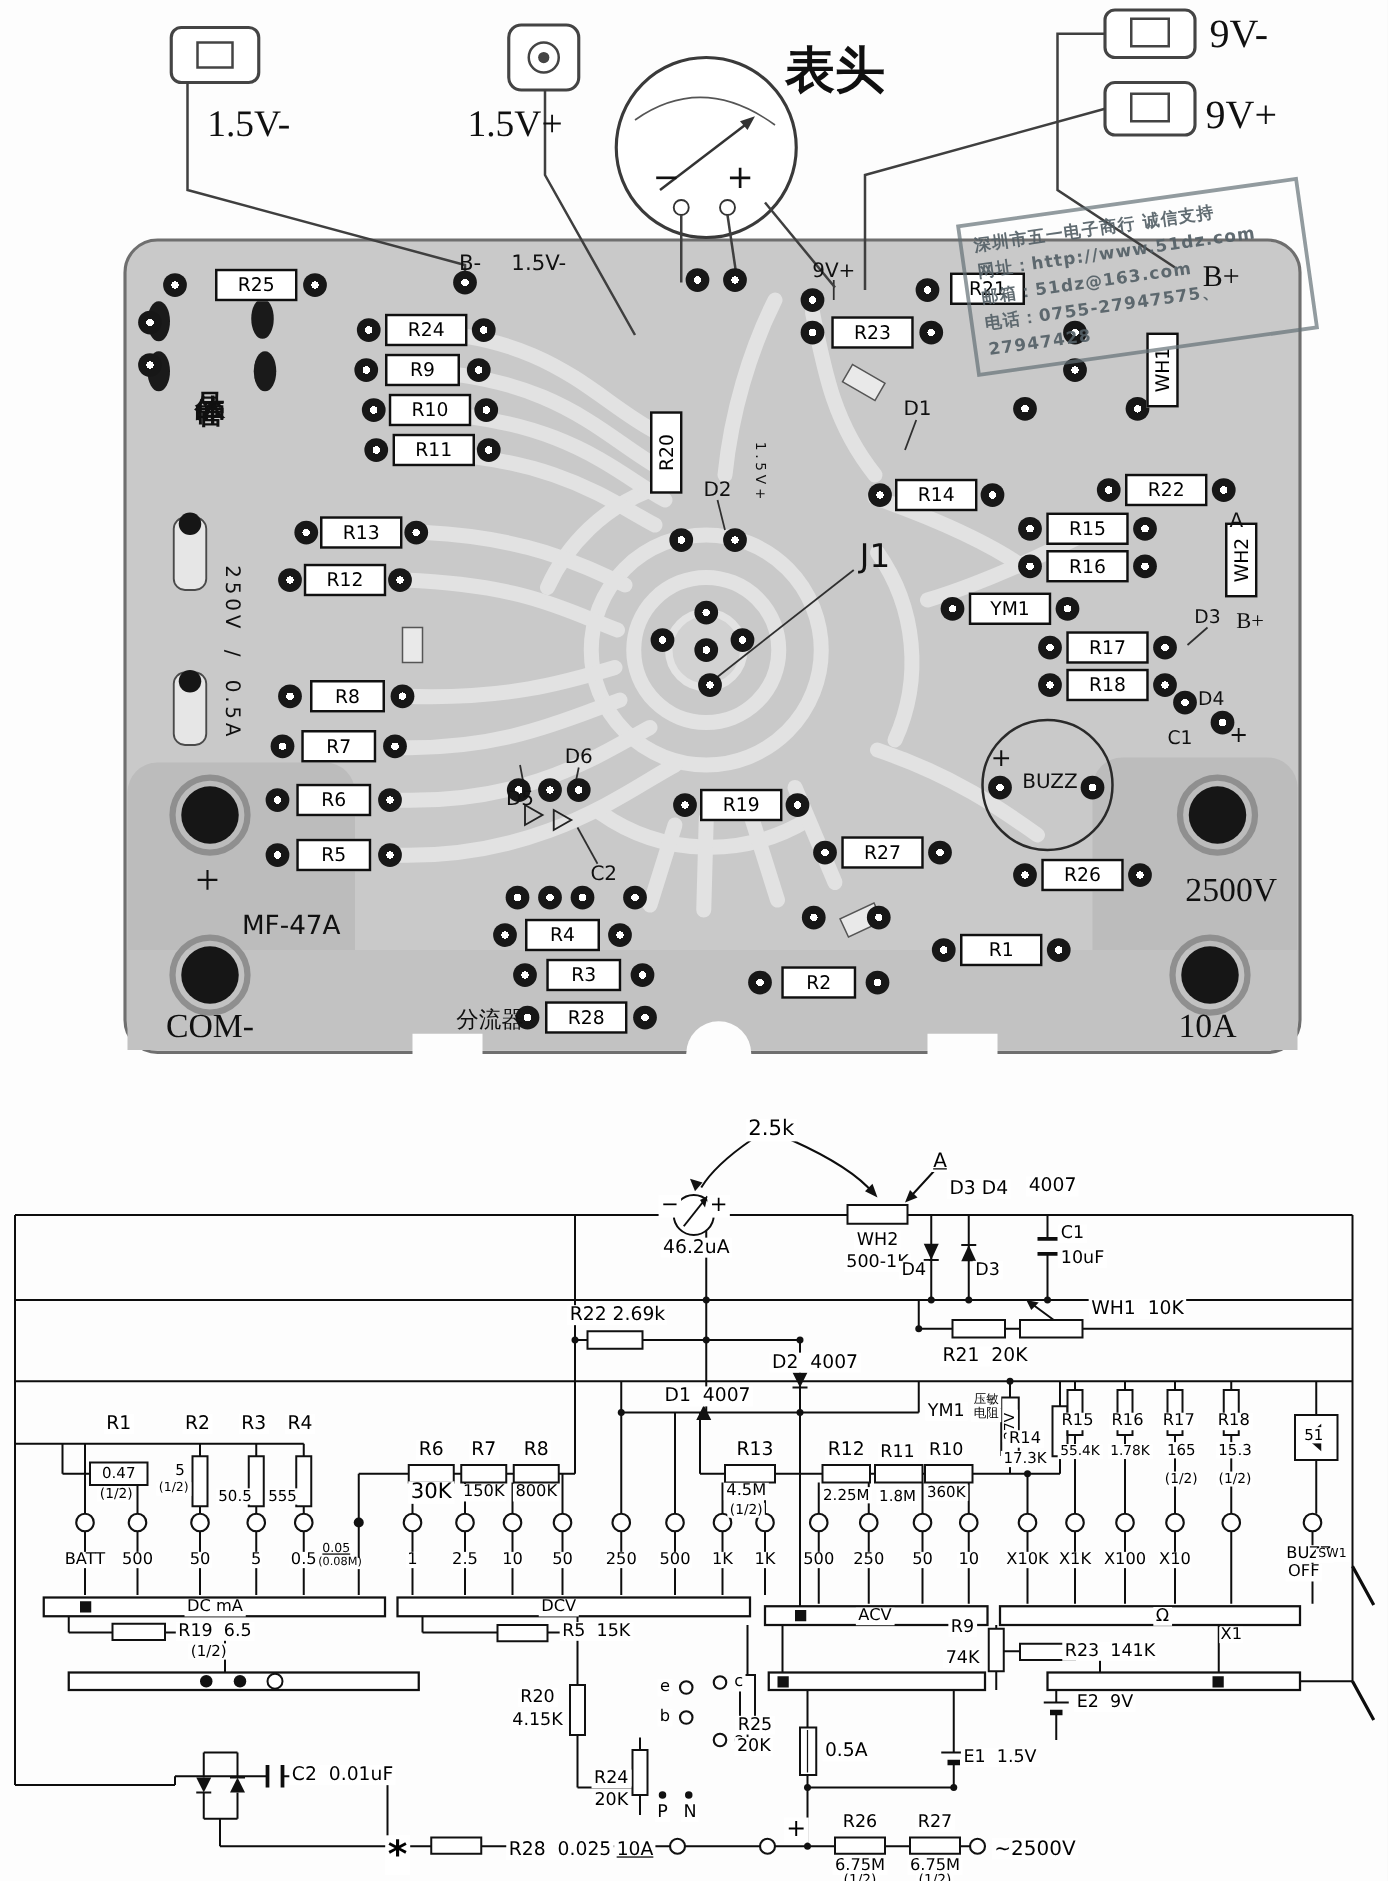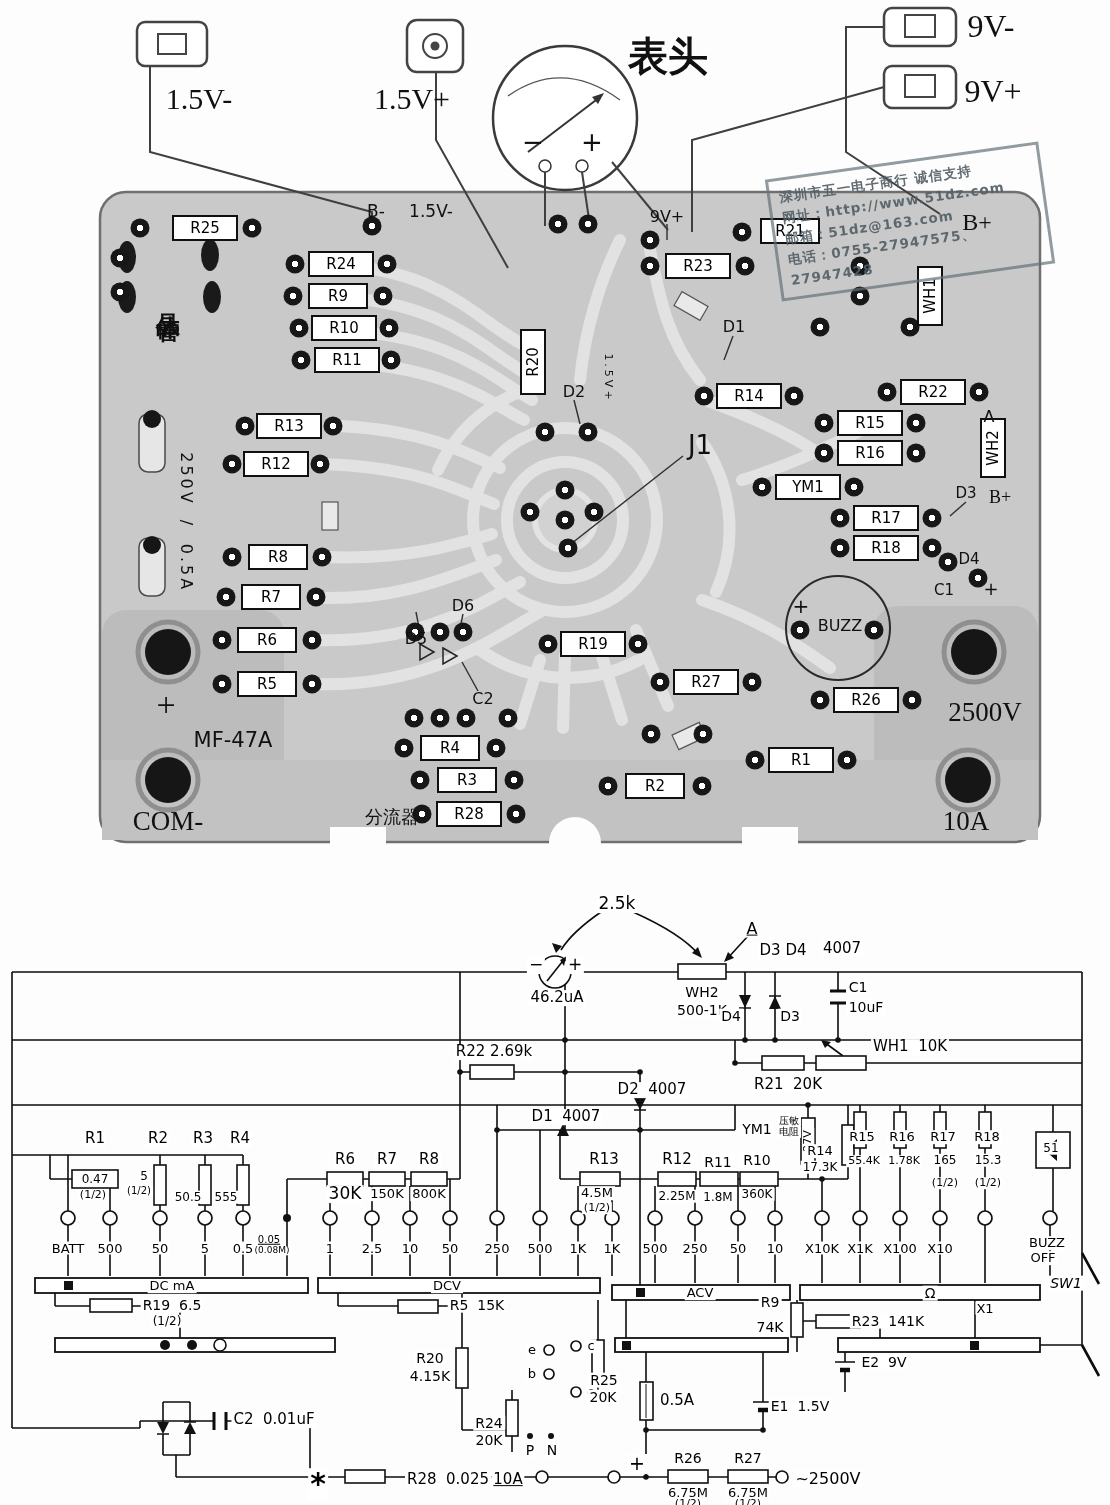--- a/index.html
+++ b/index.html
@@ -504,21 +504,21 @@
       <div class="s-txt" style="left: 904px; top: 1161px; font-size: 11px; transform: translate(-50%, -50%);">1.78K</div>
       <div class="s-txt" style="left: 945px; top: 1160px; font-size: 12px; transform: translate(-50%, -50%);">165</div>
       <div class="s-txt" style="left: 988px; top: 1160px; font-size: 12px; transform: translate(-50%, -50%);">15.3</div>
       <div class="s-txt" style="left: 945px; top: 1183px; font-size: 11px; transform: translate(-50%, -50%);">(1/2)</div>
       <div class="s-txt" style="left: 988px; top: 1183px; font-size: 11px; transform: translate(-50%, -50%);">(1/2)</div>
       <div class="s-txt" style="left: 1051px; top: 1148px; font-size: 12px; transform: translate(-50%, -50%);">51</div>
       <div class="s-txt" style="left: 269px; top: 1240px; font-size: 10px; transform: translate(-50%, -50%); text-decoration: underline;">0.05</div>
       <div class="s-txt" style="left: 272px; top: 1251px; font-size: 9px; transform: translate(-50%, -50%);">(0.08M)</div>
       <div class="s-txt" style="left: 1047px; top: 1243px; font-size: 13px; transform: translate(-50%, -50%);">BUZZ</div>
       <div class="s-txt" style="left: 1043px; top: 1258px; font-size: 13px; transform: translate(-50%, -50%);">OFF</div>
-      <div class="s-txt" style="left: 1066px; top: 1283px; font-size: 14px; transform: translate(-50%, -50%); font-style: italic;">SW1</div>
+      <div class="s-txt" style="left: 1066px; top: 1244px; font-size: 10px; transform: translate(-50%, -50%);">SW1</div>
       <div class="s-txt" style="left: 172px; top: 1286px; font-size: 13px; transform: translate(-50%, -50%);">DC mA</div>
       <div class="s-txt" style="left: 447px; top: 1286px; font-size: 13px; transform: translate(-50%, -50%);">DCV</div>
       <div class="s-txt" style="left: 700px; top: 1293px; font-size: 13px; transform: translate(-50%, -50%);">ACV</div>
       <div class="s-txt" style="left: 930px; top: 1293px; font-size: 14px; transform: translate(-50%, -50%);">Ω</div>
       <div class="s-txt" style="left: 172px; top: 1305px; font-size: 14px; transform: translate(-50%, -50%);">R19  6.5</div>
       <div class="s-txt" style="left: 167px; top: 1321px; font-size: 12px; transform: translate(-50%, -50%);">(1/2)</div>
       <div class="s-txt" style="left: 477px; top: 1305px; font-size: 14px; transform: translate(-50%, -50%);">R5  15K</div>
       <div class="s-txt" style="left: 770px; top: 1302px; font-size: 14px; transform: translate(-50%, -50%);">R9</div>
       <div class="s-txt" style="left: 770px; top: 1327px; font-size: 14px; transform: translate(-50%, -50%);">74K</div>
       <div class="s-txt" style="left: 888px; top: 1321px; font-size: 14px; transform: translate(-50%, -50%);">R23  141K</div>

